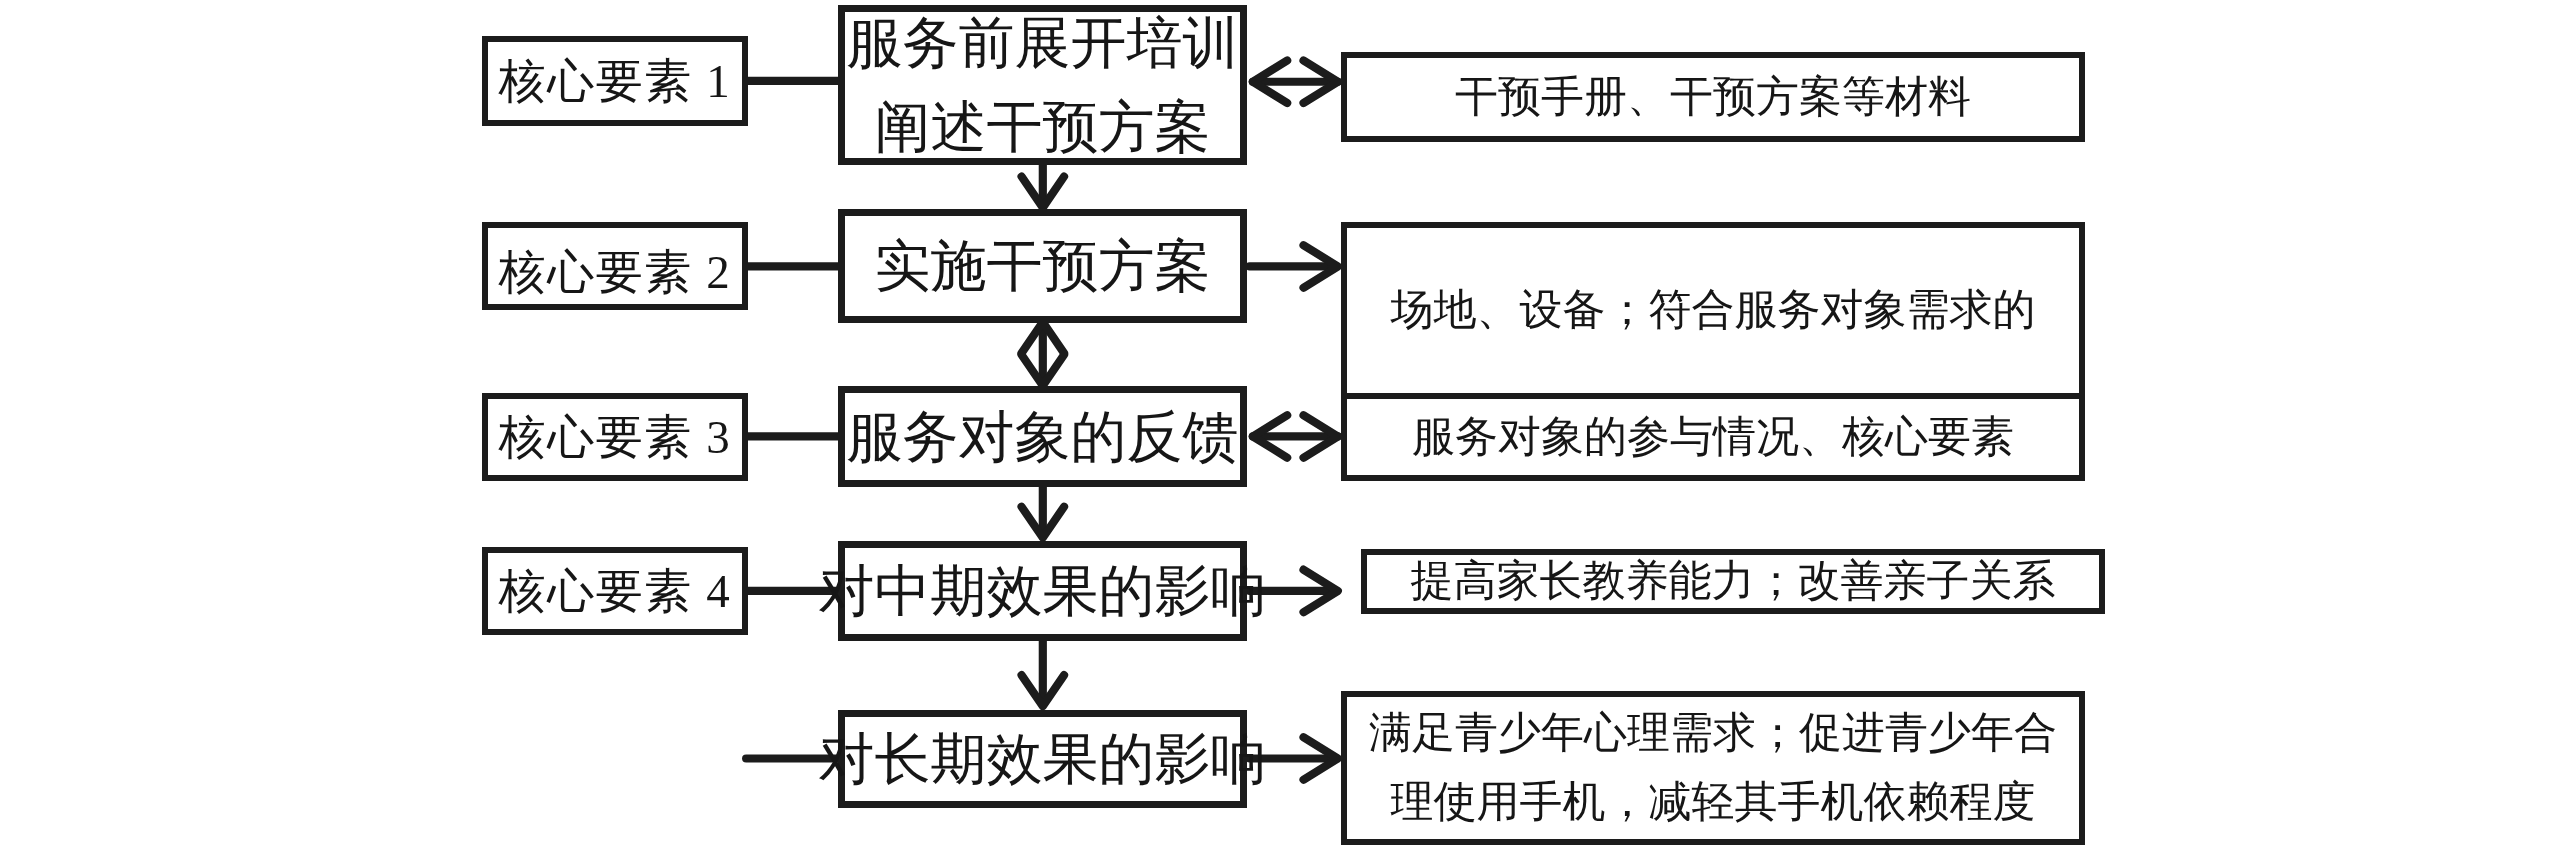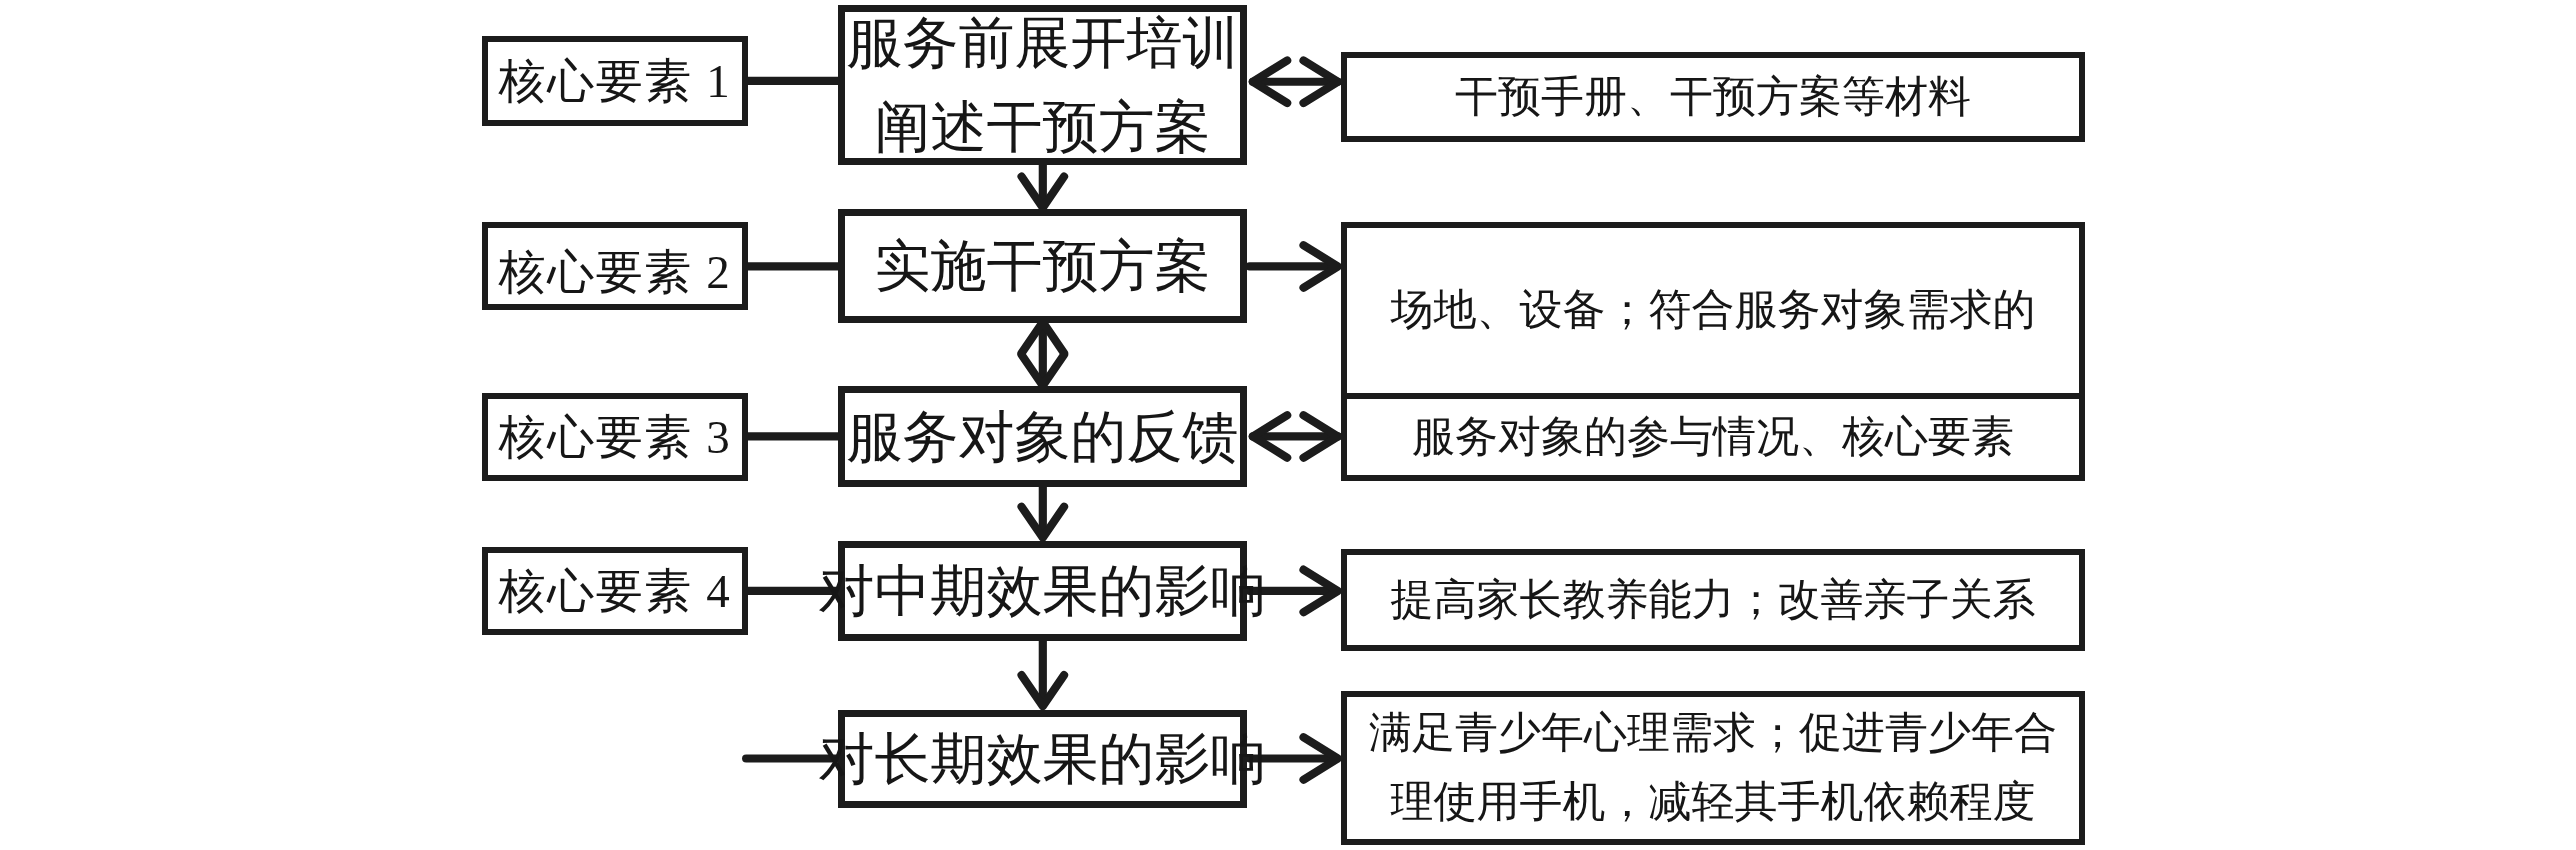--- a/index.html
+++ b/index.html
@@ -110,21 +110,21 @@
   <div class="box right-col" style="top:393px;height:88px;">
     <span class="line">服务对象的参与情况、核心要素</span>
   </div>
 
   <div class="box left-col" style="top:547px;height:88px;left:482px;">
     <span class="line">核心要素 4</span>
   </div>
   <div class="box mid-col" style="top:541px;height:100px;">
     <span class="line">对中期效果的影响</span>
   </div>
-  <div class="box right-col" style="top:549px;height:102px;">
+  <div class="box right-col" style="top:549px;height:65px;margin-left:20px;">
     <span class="line">提高家长教养能力；改善亲子关系</span>
   </div>
 
   <div class="box mid-col" style="top:710px;height:98px;">
     <span class="line">对长期效果的影响</span>
   </div>
   <div class="box right-col" style="top:691px;height:154px;">
     <span class="line">满足青少年心理需求；促进青少年合</span>
     <span class="line">理使用手机，减轻其手机依赖程度</span>
   </div>

